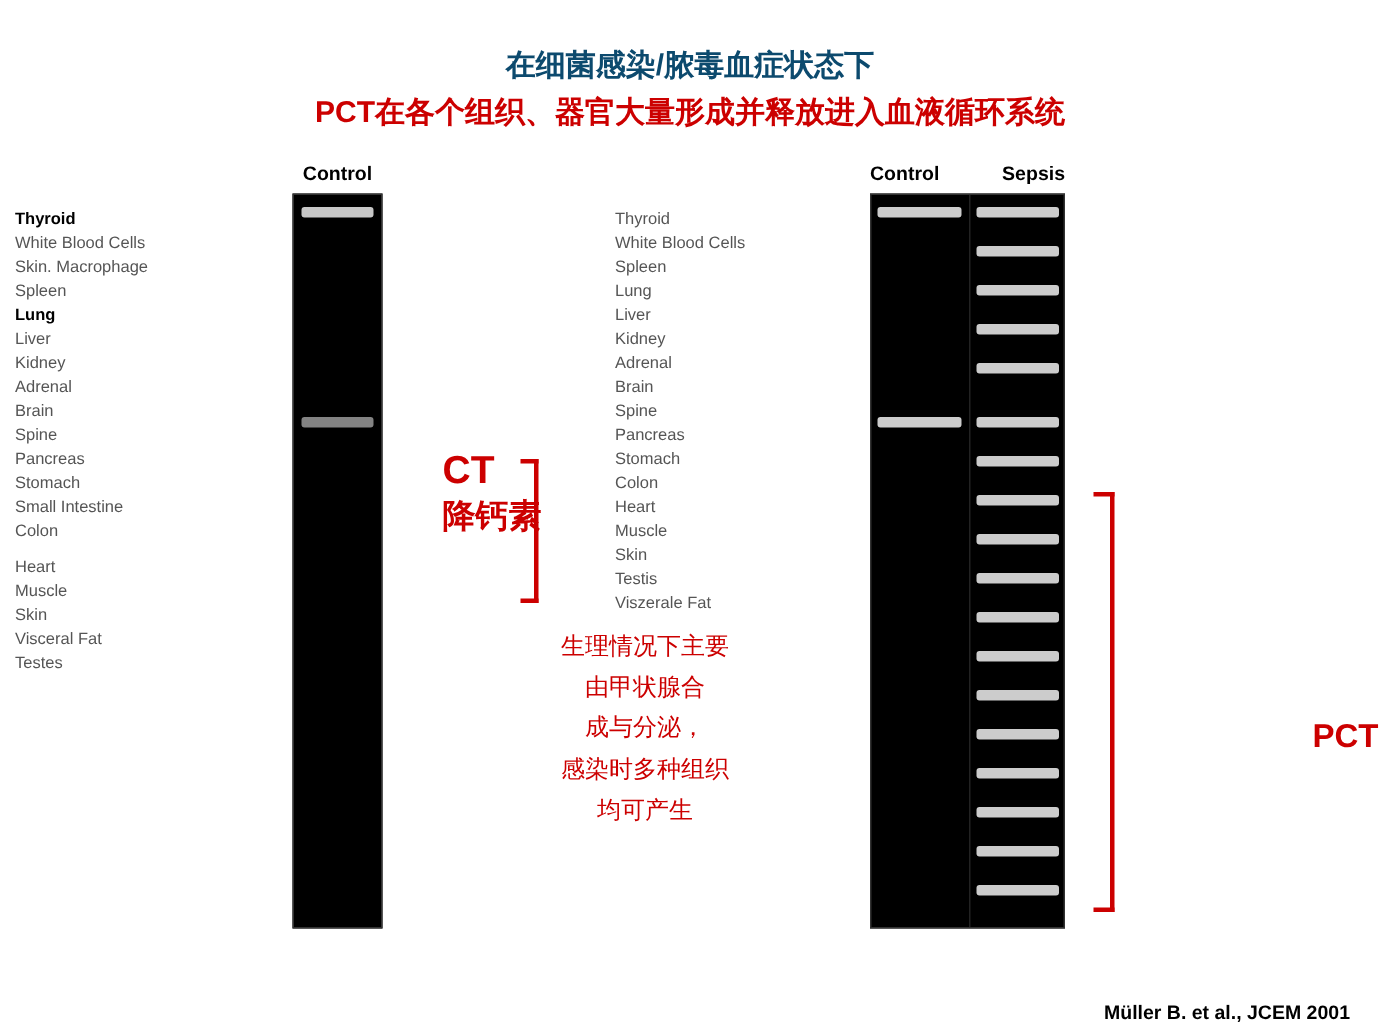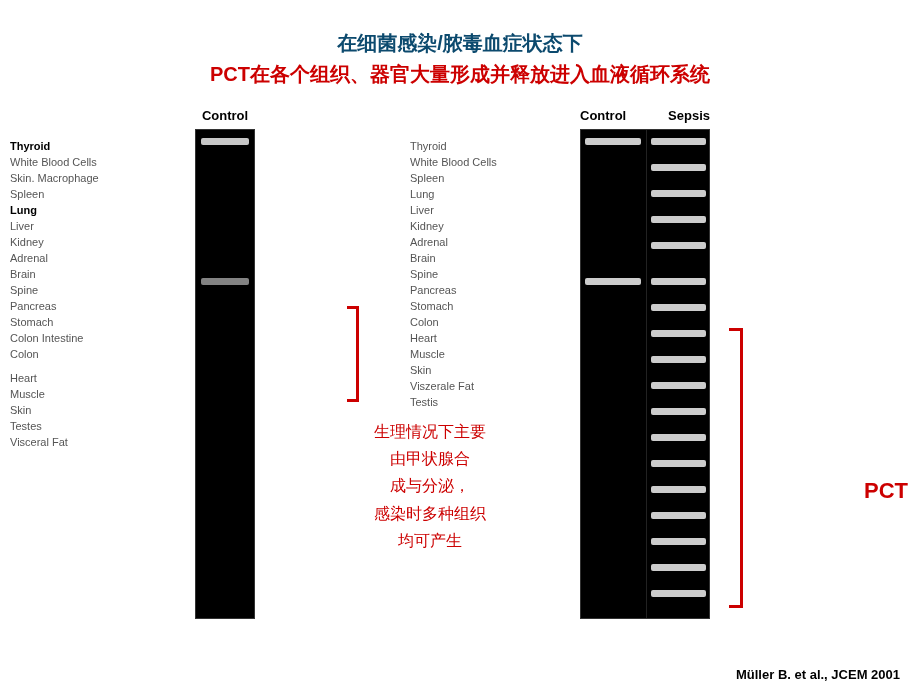--- a/index.html
+++ b/index.html
@@ -206,21 +206,21 @@
       height: 280px;
       border-top: 3px solid #cc0000;
       border-right: 3px solid #cc0000;
       border-bottom: 3px solid #cc0000;
     }
 
     .pct-label {
       font-size: 22px;
       font-weight: bold;
       color: #cc0000;
-      margin-left: 6px;
+      margin-left: 17px;
       position: absolute;
       left: 858px;
       top: 370px;
     }
 
     .citation {
       position: absolute;
       bottom: 8px;
       right: 20px;
       font-size: 13px;
@@ -257,40 +257,44 @@
         <div class="label-item">Skin. Macrophage</div>
         <div class="label-item">Spleen</div>
         <div class="label-item bold">Lung</div>
         <div class="label-item">Liver</div>
         <div class="label-item">Kidney</div>
         <div class="label-item">Adrenal</div>
         <div class="label-item">Brain</div>
         <div class="label-item">Spine</div>
         <div class="label-item">Pancreas</div>
         <div class="label-item">Stomach</div>
-        <div class="label-item">Colon Intestine</div>
+        <div class="label-item">Small Intestine</div>
         <div class="label-item">Colon</div>
         <div class="label-item gap-top">Heart</div>
         <div class="label-item">Muscle</div>
         <div class="label-item">Skin</div>
+        <div class="label-item">Visceral Fat</div>
         <div class="label-item">Testes</div>
-        <div class="label-item">Visceral Fat</div>
       </div>
 
     <div class="left-gel-area">
       <div class="control-label">Control</div>
       <div class="gel-strip" id="left-gel">
 
       <div class="band" style="top: 8px; background: rgb(221, 221, 221); opacity: 0.9;"></div>
           <div class="band" style="top: 148px; background: rgb(187, 187, 187); opacity: 0.7;"></div>
         </div>
     </div>
 
   </div>
 
+  <div class="ct-label-area">
+    <div class="ct-main">CT</div>
+    <div class="ct-sub">降钙素</div>
+  </div>
 
   <div class="left-bracket"></div>
 
   <div class="middle-annotation">
     <span>生理情况下主要</span><br>
     <span>由甲状腺合</span><br>
     <span>成与分泌，</span><br>
     <span>感染时多种组织</span><br>
     <span>均可产生</span>
   </div>
@@ -306,22 +310,22 @@
         <div class="label-item">Kidney</div>
         <div class="label-item">Adrenal</div>
         <div class="label-item">Brain</div>
         <div class="label-item">Spine</div>
         <div class="label-item">Pancreas</div>
         <div class="label-item">Stomach</div>
         <div class="label-item">Colon</div>
         <div class="label-item">Heart</div>
         <div class="label-item">Muscle</div>
         <div class="label-item">Skin</div>
+        <div class="label-item">Testis</div>
         <div class="label-item">Viszerale Fat</div>
-        <div class="label-item">Testis</div>
       </div>
 
     <div class="right-gel-area">
       <div class="dual-label">
         <span>Control</span>
         <span>Sepsis</span>
       </div>
       <div class="dual-gel" id="right-gel">
         <div class="gel-divider"></div>
 

